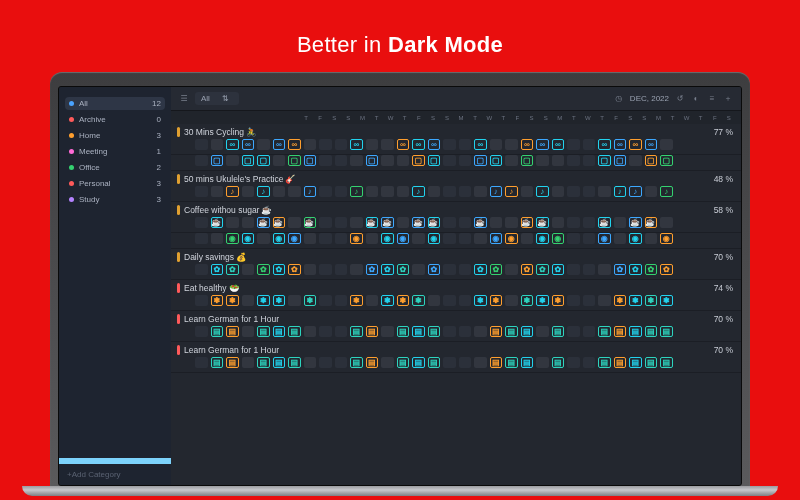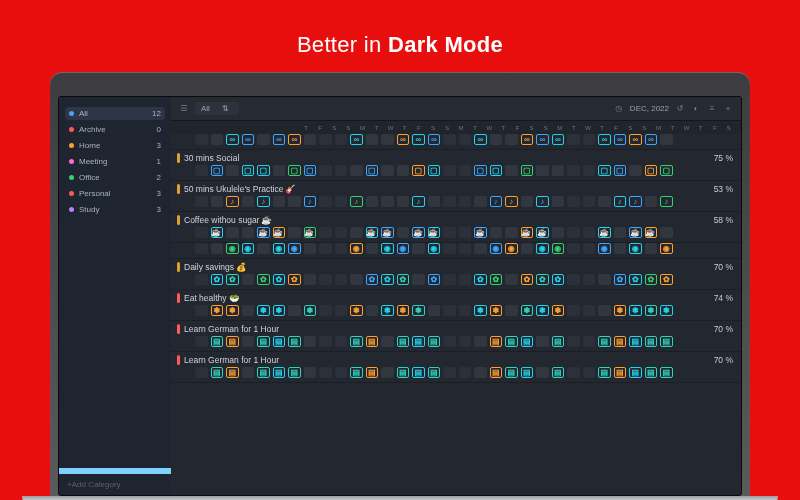--- a/index.html
+++ b/index.html
@@ -2,21 +2,21 @@
 <html><head>
 <meta charset="utf-8">
 <style>
   * { box-sizing: border-box; margin:0; padding:0; }
   body { background:#e90e0e; width:800px; height:500px; overflow:hidden; font-family:-apple-system,Helvetica,Arial,sans-serif; }
 
   .tagline { text-align:center; color:#fff; font-size:22px; font-weight:300; padding:32px 0 14px; letter-spacing:.3px }
   .tagline b { font-weight:700 }
 
   .laptop { margin:0 auto; width:700px; }
-  .bezel { background:linear-gradient(#3d3d3f,#5a5a5c); padding:24px 8px 0; border-radius:12px 12px 0 0; box-shadow:inset 0 1px 1px rgba(255,255,255,.25) }
+  .bezel { background:linear-gradient(#3d3d3f,#5a5a5c); padding:14px 8px 0; border-radius:12px 12px 0 0; box-shadow:inset 0 1px 1px rgba(255,255,255,.25) }
   .screen { background:#1c1f24; border:1px solid #0a0a0a; height:400px; border-radius:3px; display:flex; overflow:hidden }
   .hinge { height:10px; background:linear-gradient(#9b9ca0,#c7c8cc 40%,#7e7f83); margin:0 -28px; border-radius:0 0 14px 14px }
 
   
   .sb { width:112px; background:#1e2430; display:flex; flex-direction:column; font-size:8px; color:#aab1c0; }
   .sb-list { padding:10px 6px; flex:1 }
   .sb-item { display:flex; align-items:center; justify-content:space-between; padding:2px 4px; margin-bottom:3px; border-radius:4px; cursor:pointer }
   .sb-item.sel { background:#2e3646 }
   .sb-item .lab { display:flex; align-items:center; gap:5px }
   .dot { width:5px; height:5px; border-radius:50% }
@@ -162,20 +162,24 @@
             <span>S</span>
             <span>M</span>
             <span>T</span>
             <span>W</span>
             <span>T</span>
             <span>F</span>
             <span>S</span>
           </div>
         <div class="rows" id="rows">
             <div class="row" style="--bar: #e0a030;">
+              <div class="row-h">
+                <span class="name">30 Mins Cycling 🚴</span>
+                <span class="pct">77 %</span>
+              </div>
               <div class="cells">
                 <div class="cell void"></div>
                 <div class="cell blank"></div>
                 <div class="cell mark c-cyan">∞</div>
                 <div class="cell mark c-blue">∞</div>
                 <div class="cell blank"></div>
                 <div class="cell mark c-blue">∞</div>
                 <div class="cell mark c-orange">∞</div>
                 <div class="cell blank"></div>
                 <div class="cell void"></div>
@@ -197,24 +201,20 @@
                 <div class="cell void"></div>
                 <div class="cell void"></div>
                 <div class="cell mark c-cyan">∞</div>
                 <div class="cell mark c-blue">∞</div>
                 <div class="cell mark c-orange">∞</div>
                 <div class="cell mark c-blue">∞</div>
                 <div class="cell blank"></div>
               </div>
             </div>
             <div class="row" style="--bar: #e0a030;">
-              <div class="row-h">
-                <span class="name">30 mins Social</span>
-                <span class="pct">75 %</span>
-              </div>
               <div class="cells">
                 <div class="cell void"></div>
                 <div class="cell mark c-blue">▢</div>
                 <div class="cell blank"></div>
                 <div class="cell mark c-cyan">▢</div>
                 <div class="cell mark c-cyan">▢</div>
                 <div class="cell blank"></div>
                 <div class="cell mark c-green">▢</div>
                 <div class="cell mark c-blue">▢</div>
                 <div class="cell void"></div>
@@ -238,21 +238,21 @@
                 <div class="cell mark c-cyan">▢</div>
                 <div class="cell mark c-blue">▢</div>
                 <div class="cell blank"></div>
                 <div class="cell mark c-orange">▢</div>
                 <div class="cell mark c-green">▢</div>
               </div>
             </div>
             <div class="row" style="--bar: #e0a030;">
               <div class="row-h">
                 <span class="name">50 mins Ukulele's Practice 🎸</span>
-                <span class="pct">53 %</span>
+                <span class="pct">48 %</span>
               </div>
               <div class="cells">
                 <div class="cell void"></div>
                 <div class="cell blank"></div>
                 <div class="cell mark c-orange">♪</div>
                 <div class="cell blank"></div>
                 <div class="cell mark c-cyan">♪</div>
                 <div class="cell blank"></div>
                 <div class="cell blank"></div>
                 <div class="cell mark c-blue">♪</div>

